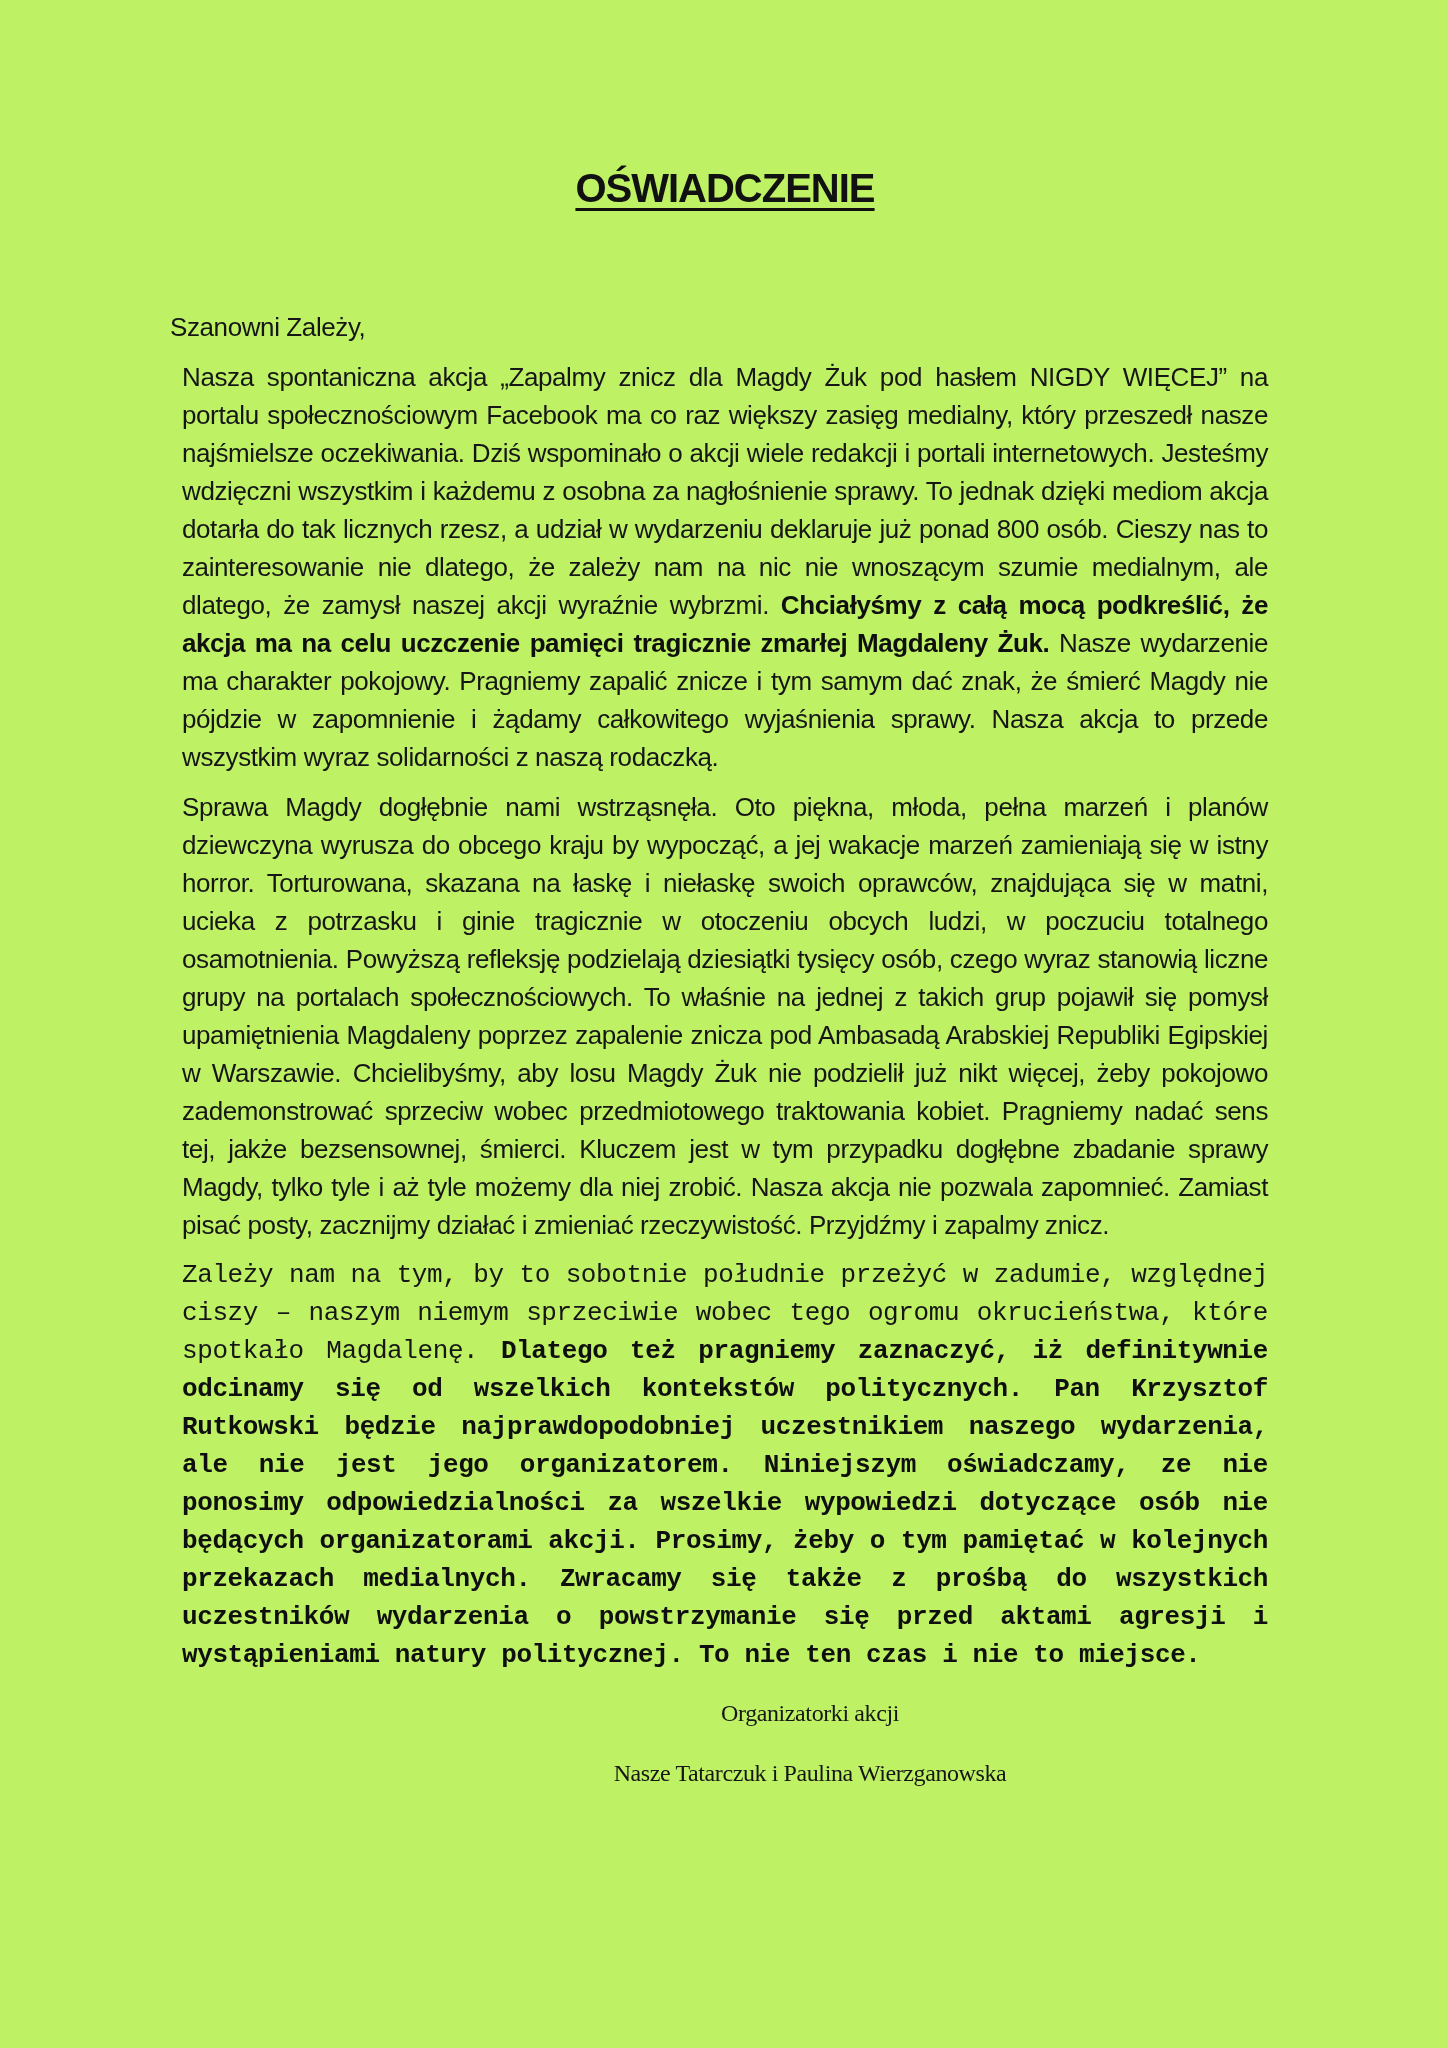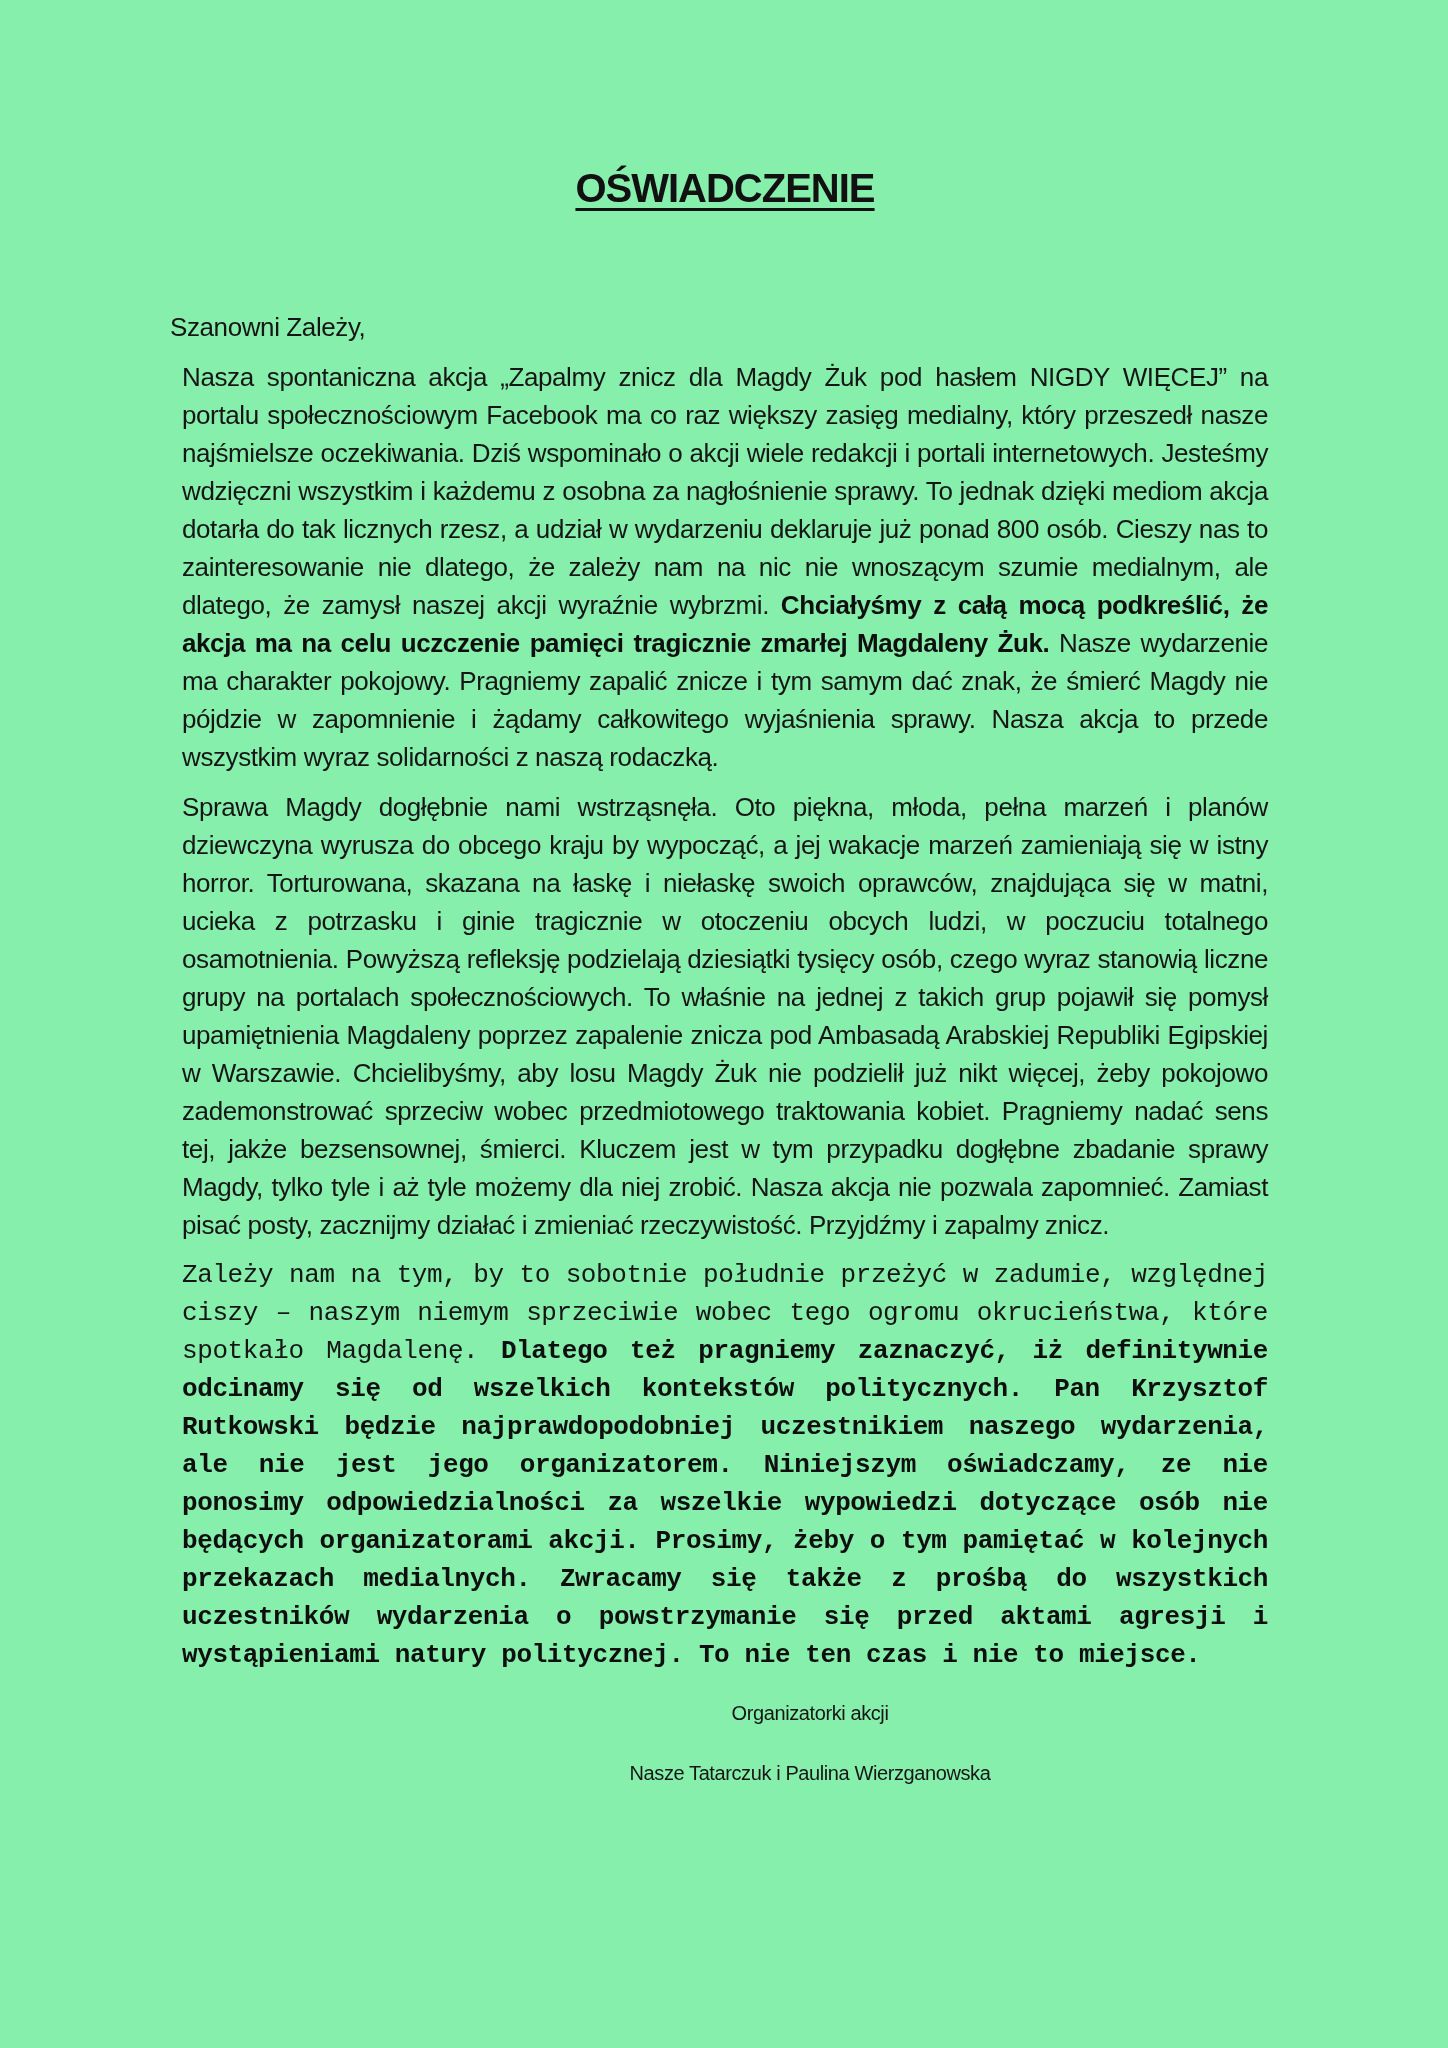--- a/index.html
+++ b/index.html
@@ -5,21 +5,21 @@
   html, body {
     margin: 0;
     padding: 0;
     background: #ffffff;
   }
   .page {
     position: relative;
     width: 1448px;
     height: 2048px;
     margin: 0 auto;
-    background: #86efac;
+    background: #bef264;
     color: #161616;
     font-family: "Liberation Sans", sans-serif;
     box-sizing: border-box;
     padding: 166px 168px 0 170px;
     overflow: hidden;
   }
   .doc-title {
     margin: 0;
     text-align: center;
     font-size: 40px;
@@ -51,23 +51,24 @@
     font-weight: 700;
     color: #0f0f0f;
   }
   .par-1 { margin-top: 28px; }
   .par-2 { margin-top: 82px; }
   .par-3 { margin-top: 24px; font-family: Liberation Mono, monospace; }
   .signature {
     margin-top: 20px;
     padding-left: 170px;
     text-align: center;
-    font-size: 20px;
+    font-size: 24px;
     line-height: 38px;
     letter-spacing: -0.4px;
+    font-family: Liberation Serif, serif;
   }
   .signature .sig-line-2 {
     margin-top: 22px;
   }
 </style>
 </head>
 <body>
 
 <div class="page">
 

